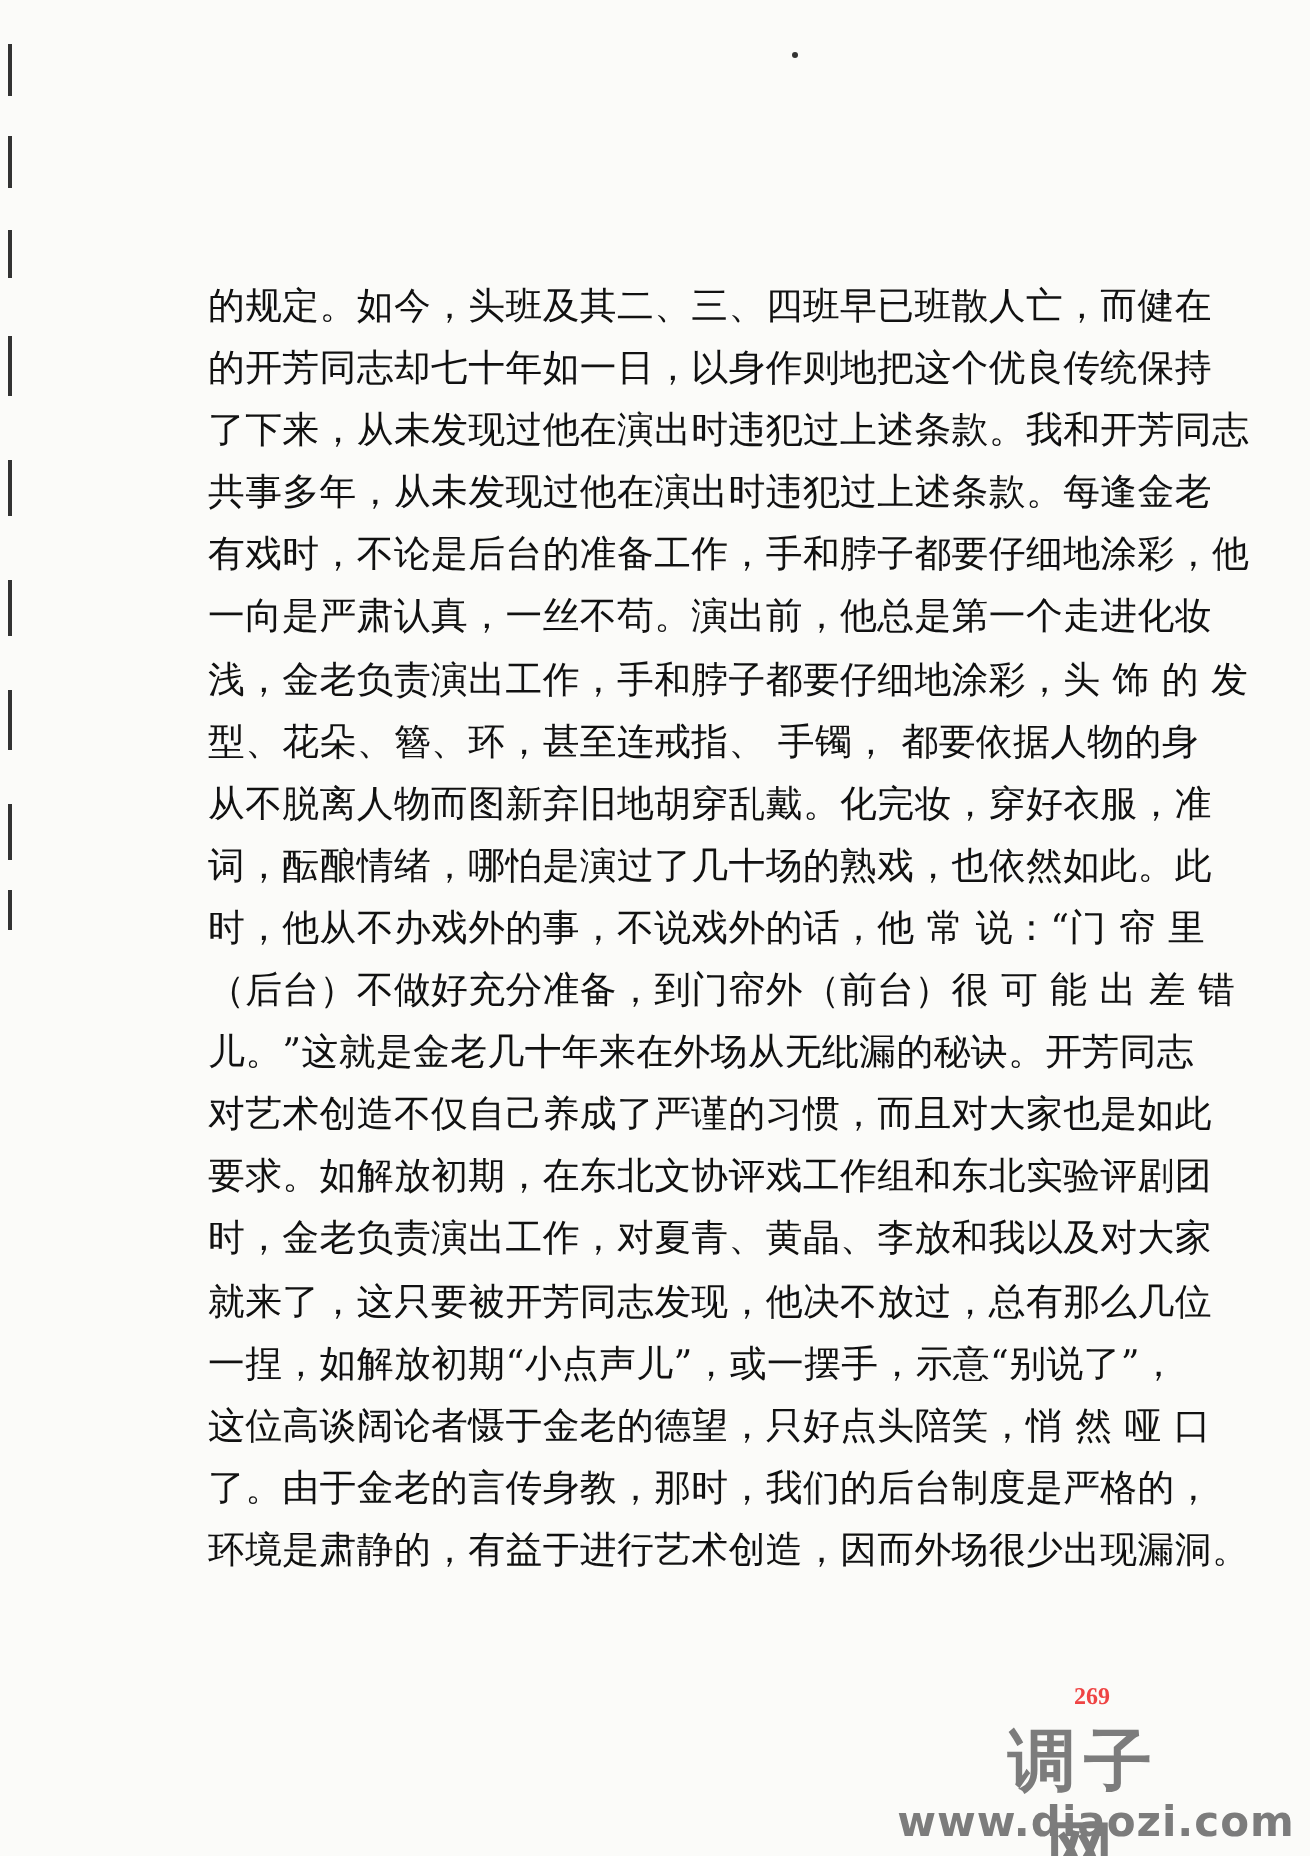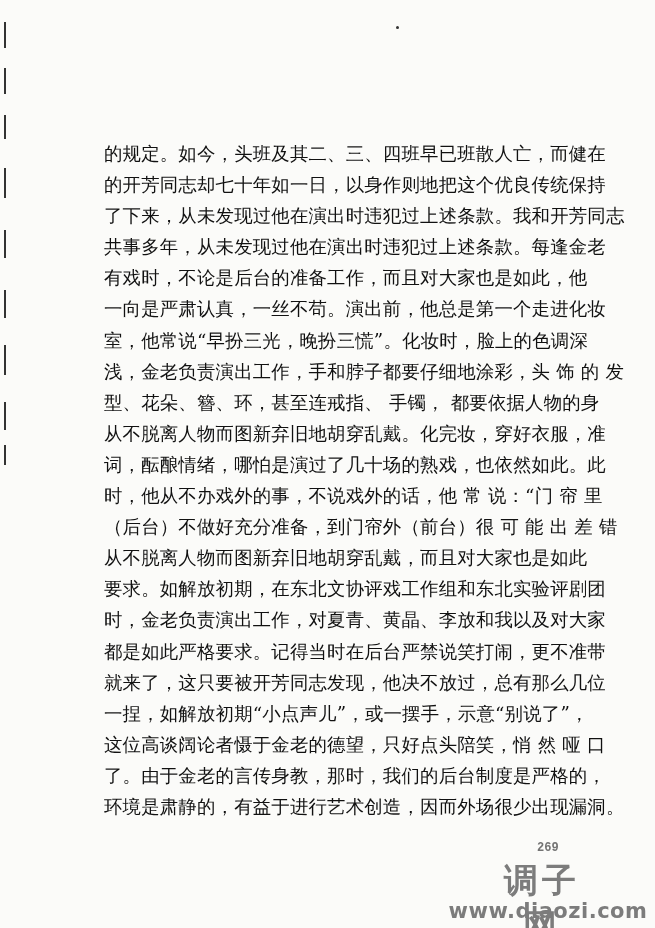--- a/index.html
+++ b/index.html
@@ -18,22 +18,22 @@
     position: absolute; left: 104px; top: 138px; width: 456px;
     margin: 0; padding: 0;
   }
   .line {
     display: block; height: 31.1px; line-height: 31.1px;
     font-size: 18.4px; font-weight: normal; white-space: nowrap;
     text-align: justify; text-align-last: justify; letter-spacing: 0.2px;
   }
   .page-number {
     position: absolute; left: 537px; top: 841px;
-    font-family: Liberation Mono, monospace;
-    font-size: 12px; font-weight: bold; color: #737373;
+    font-family: Liberation Serif, serif;
+    font-size: 12px; font-weight: bold; color: #ef4444;
   }
   .watermark-cn {
     position: absolute; left: 487px; top: 858px; width: 110px; text-align: center;
     font-family: "DejaVu Sans", sans-serif; font-size: 34px; font-weight: bold;
     color: #7c7c7c; letter-spacing: 4px;
   }
   .watermark-url {
     position: absolute; left: 441px; top: 899px; width: 214px; text-align: center;
     font-family: "DejaVu Sans", sans-serif; font-size: 21px; font-weight: bold;
     color: #7c7c7c; letter-spacing: 0.5px;
@@ -53,33 +53,32 @@
   <span style="top:402px;height:28px"></span>
   <span style="top:445px;height:20px"></span>
 </div>
 <div class="speck" style="left:396px;top:26px"></div>
 
 <div class="body-text">
   <span class="line">的规定。如今，头班及其二、三、四班早已班散人亡，而健在</span>
   <span class="line">的开芳同志却七十年如一日，以身作则地把这个优良传统保持</span>
   <span class="line">了下来，从未发现过他在演出时违犯过上述条款。我和开芳同志</span>
   <span class="line">共事多年，从未发现过他在演出时违犯过上述条款。每逢金老</span>
-  <span class="line">有戏时，不论是后台的准备工作，而且对大家也是如此，他</span>
+  <span class="line">有戏时，不论是后台的准备工作，手和脖子都要仔细地涂彩，他</span>
   <span class="line">一向是严肃认真，一丝不苟。演出前，他总是第一个走进化妆</span>
-  <span class="line">室，他常说“早扮三光，晚扮三慌”。化妆时，脸上的色调深</span>
   <span class="line">浅，金老负责演出工作，手和脖子都要仔细地涂彩，头 饰 的 发</span>
   <span class="line">型、花朵、簪、环，甚至连戒指、 手镯， 都要依据人物的身</span>
   <span class="line">从不脱离人物而图新弃旧地胡穿乱戴。化完妆，穿好衣服，准</span>
   <span class="line">词，酝酿情绪，哪怕是演过了几十场的熟戏，也依然如此。此</span>
   <span class="line">时，他从不办戏外的事，不说戏外的话，他 常 说：“门 帘 里</span>
   <span class="line">（后台）不做好充分准备，到门帘外（前台）很 可 能 出 差 错</span>
-  <span class="line">从不脱离人物而图新弃旧地胡穿乱戴，而且对大家也是如此</span>
+  <span class="line">儿。”这就是金老几十年来在外场从无纰漏的秘诀。开芳同志</span>
+  <span class="line">对艺术创造不仅自己养成了严谨的习惯，而且对大家也是如此</span>
   <span class="line">要求。如解放初期，在东北文协评戏工作组和东北实验评剧团</span>
   <span class="line">时，金老负责演出工作，对夏青、黄晶、李放和我以及对大家</span>
-  <span class="line">都是如此严格要求。记得当时在后台严禁说笑打闹，更不准带</span>
   <span class="line">就来了，这只要被开芳同志发现，他决不放过，总有那么几位</span>
   <span class="line">一捏，如解放初期“小点声儿”，或一摆手，示意“别说了”，</span>
   <span class="line">这位高谈阔论者慑于金老的德望，只好点头陪笑，悄 然 哑 口</span>
   <span class="line">了。由于金老的言传身教，那时，我们的后台制度是严格的，</span>
   <span class="line">环境是肃静的，有益于进行艺术创造，因而外场很少出现漏洞。</span>
 </div>
 
 <div class="page-number">269</div>
 
 <div class="watermark-cn">调子网</div>

